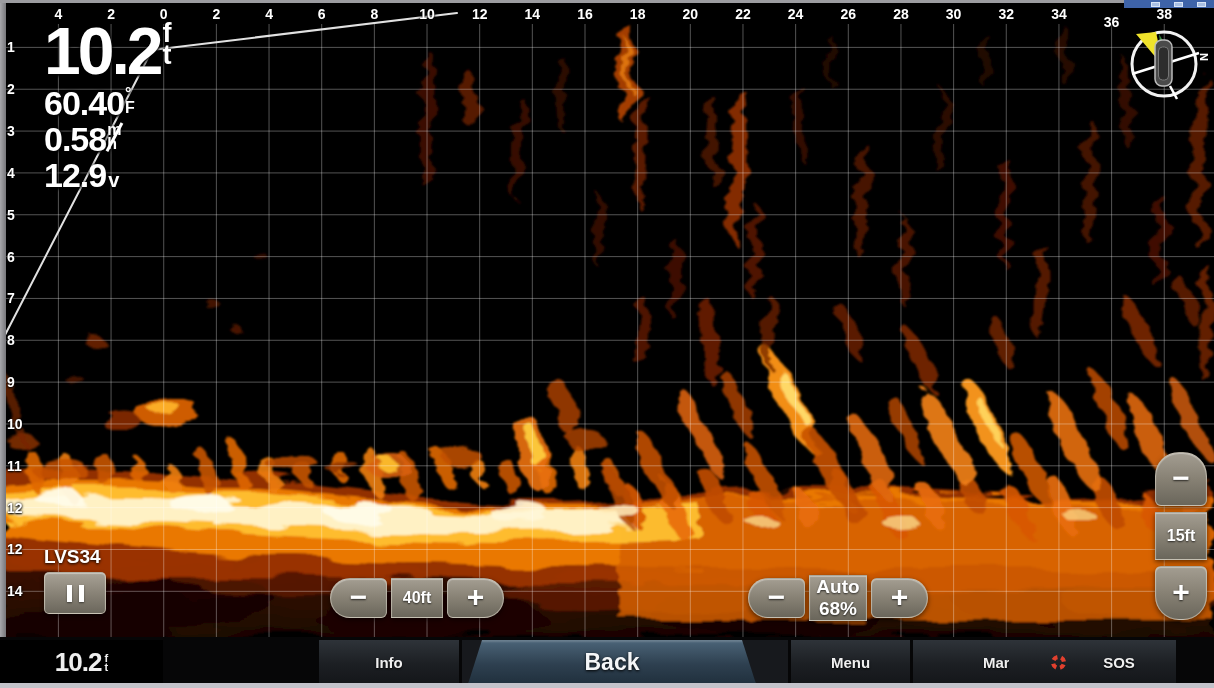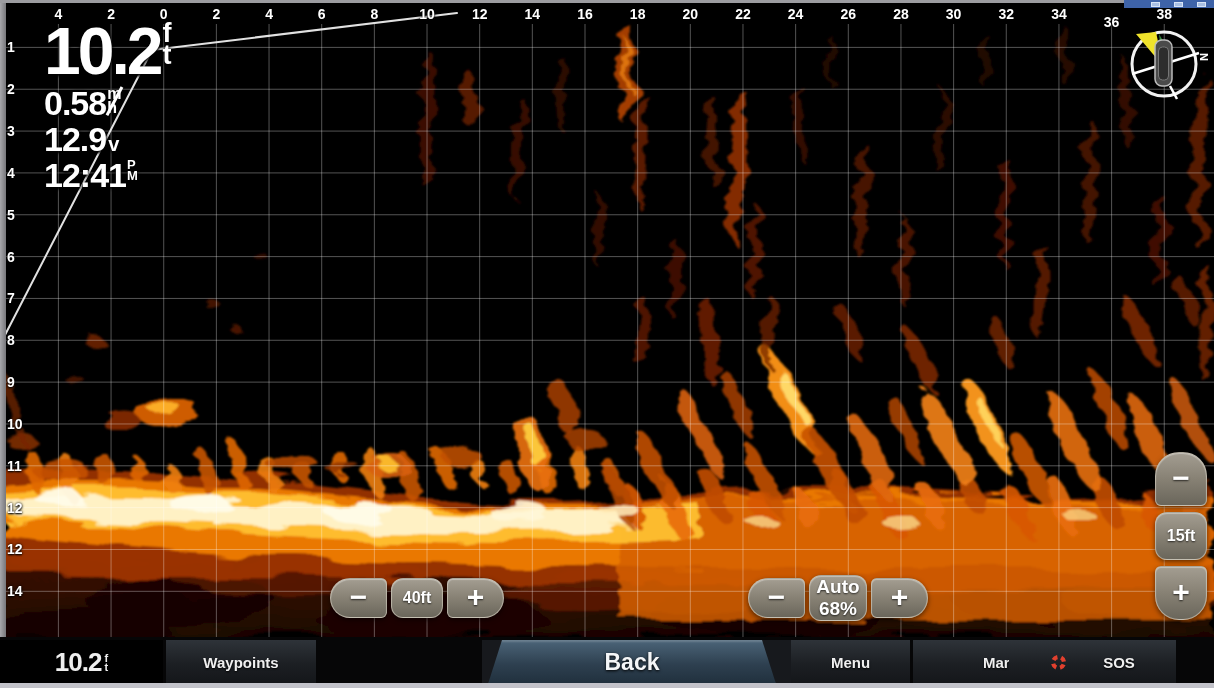--- a/index.html
+++ b/index.html
@@ -51,21 +51,21 @@
   
   .btn{position:absolute;z-index:25;cursor:pointer;color:#fff;
      background:linear-gradient(180deg,#a39d91 0%,#878174 50%,#6a665b 100%);
      border:1px solid rgba(225,220,205,.55);
      box-shadow:inset 0 1px 1px rgba(255,255,255,.38),0 2px 5px rgba(0,0,0,.55);
      display:flex;align-items:center;justify-content:center;font-weight:bold;
      text-shadow:0 1px 2px rgba(0,0,0,.7);}
   .sign{font-size:30px;line-height:1;transform:translateY(-1px);}
   .pill-left{border-radius:21px 6px 6px 21px;}
   .pill-right{border-radius:6px 21px 21px 6px;}
-  .value-box{border-radius:12px;font-size:16px;flex-direction:column;line-height:1.15;text-align:center;}
+  .value-box{border-radius:0;font-size:16px;flex-direction:column;line-height:1.15;text-align:center;}
   .vbtn-top{border-radius:24px 24px 6px 6px;}
   .vbtn-bottom{border-radius:6px 6px 24px 24px;}
 
   
   #menu-bar{position:absolute;left:0;top:637px;width:1214px;height:47px;background:#060607;z-index:50;}
   .menu-cell{position:absolute;top:3px;height:44px;display:flex;align-items:center;justify-content:center;
      gap:7px;color:#efefef;font-size:15px;font-weight:bold;cursor:pointer;
      background:linear-gradient(180deg,#2e3339 0%,#1c1f23 55%,#141619 100%);
      text-shadow:0 1px 2px #000;}
   #menu-depth-cell{background:#000;cursor:default;}
@@ -333,51 +333,58 @@
 
   <div id="data-overlay">
     <div class="ov-row ov-big">
       <span class="ov-val">10.2</span>
       <span class="unit-stack">
         <span>f</span>
         <span>t</span>
       </span>
     </div>
     <div class="ov-row ov-med">
+      <span class="ov-val">60.40</span>
+      <span class="unit-stack">
+        <span>°</span>
+        <span>F</span>
+      </span>
+    </div>
+    <div class="ov-row ov-med">
       <span class="ov-val">0.58</span>
       <span class="unit-stack slashed">
         <span>m</span>
         <span>h</span>
       </span>
     </div>
     <div class="ov-row ov-med">
       <span class="ov-val">12.9</span>
       <span class="ov-inline-unit">v</span>
-    </div>
-    <div class="ov-row ov-med">
-      <span class="ov-val">12:41</span>
-      <span class="unit-stack" style="font-size:13px;">
-        <span>P</span>
-        <span>M</span>
-      </span>
     </div>
   </div>
 
   <svg id="compass" viewBox="0 0 84 88">
     <circle cx="38" cy="44" r="32" fill="none" stroke="#fff" stroke-width="3" opacity=".95"></circle>
     <line x1="6" y1="54" x2="73" y2="33" stroke="#fff" stroke-width="2.5"></line>
     <line x1="44" y1="66" x2="51" y2="79" stroke="#fff" stroke-width="2.5"></line>
     <polygon points="37,46 10,14 30,12" fill="#f0e32b"></polygon>
     <polygon points="37,46 33,14 41,28" fill="#2f8b3c"></polygon>
     <circle cx="34" cy="30" r="3" fill="#e06010" opacity=".85"></circle>
     <rect x="29" y="20" width="17" height="46" rx="7" fill="#4a4a4a" stroke="#bbb" stroke-width="1.5"></rect>
     <rect x="32.5" y="27" width="10" height="33" rx="4" fill="#2d2d2d" stroke="#777" stroke-width="1"></rect>
     <text x="77" y="36" transform="rotate(90 77 33)" fill="#fff" font-size="11" font-weight="bold" font-family="Liberation Sans, sans-serif">N</text>
   </svg>
 
+  <div id="transducer-panel">
+    <div id="transducer-label">LVS34</div>
+    <div id="pause-button">
+      <span class="bar"></span>
+      <span class="bar"></span>
+    </div>
+  </div>
 
   <div class="btn pill-left" style="left:330px;top:578px;width:57px;height:40px;">
       <span class="sign">−</span>
     </div>
   <div class="btn value-box" style="left:391px;top:578px;width:52px;height:40px;cursor:default;">
       <span>40ft</span>
     </div>
   <div class="btn pill-right" style="left:447px;top:578px;width:57px;height:40px;">
       <span class="sign">+</span>
     </div>
@@ -404,24 +411,24 @@
     </div>
 
   <div id="menu-bar">
     <div class="menu-cell" id="menu-depth-cell" style="left:0;width:163px;">
       <span class="d-val">10.2</span>
       <span class="unit-stack" style="margin-left:-4px;">
         <span>f</span>
         <span>t</span>
       </span>
     </div>
-    <div class="menu-cell" style="left:166px;width:150px;">
-        <span>Waypoints</span>
+    <div class="menu-cell" style="left:319px;width:140px;">
+        <span>Info</span>
       </div>
-    <div class="menu-cell" id="back-cell" style="left:462px;width:326px;margin-left:20px;">
+    <div class="menu-cell" id="back-cell" style="left:462px;width:326px;">
       <div id="back-button">
           <span>Back</span>
         </div>
     </div>
     <div class="menu-cell" style="left:791px;width:119px;">
         <span>Menu</span>
       </div>
     <div class="menu-cell" style="left:913px;width:175px;">
         <span>Mark</span>
       </div>

